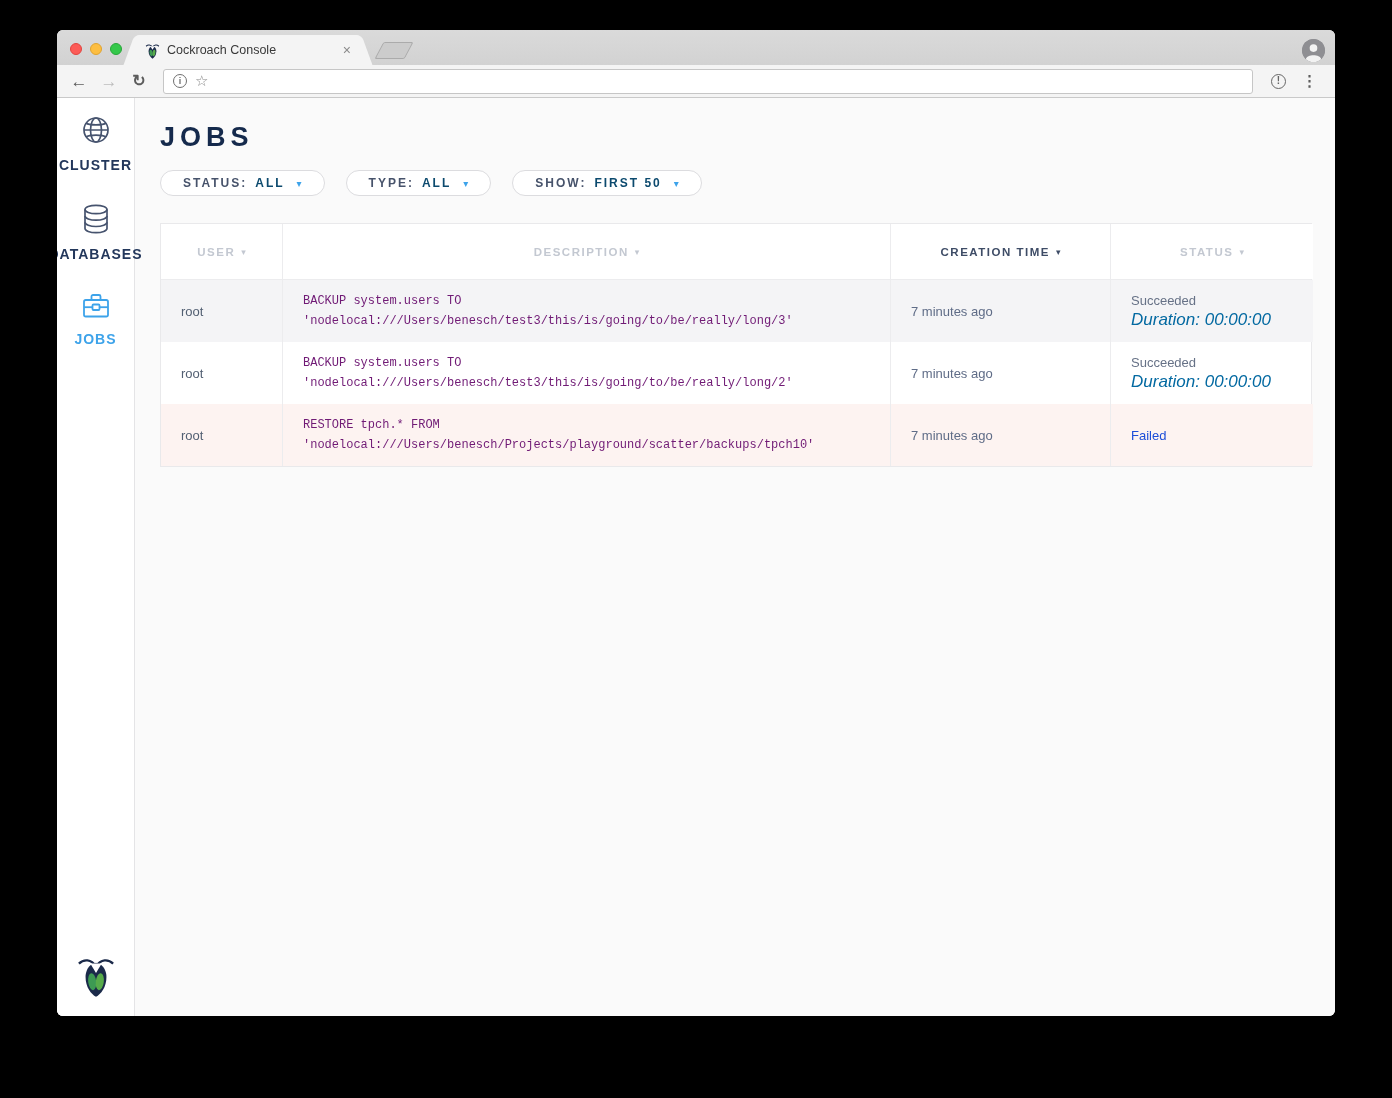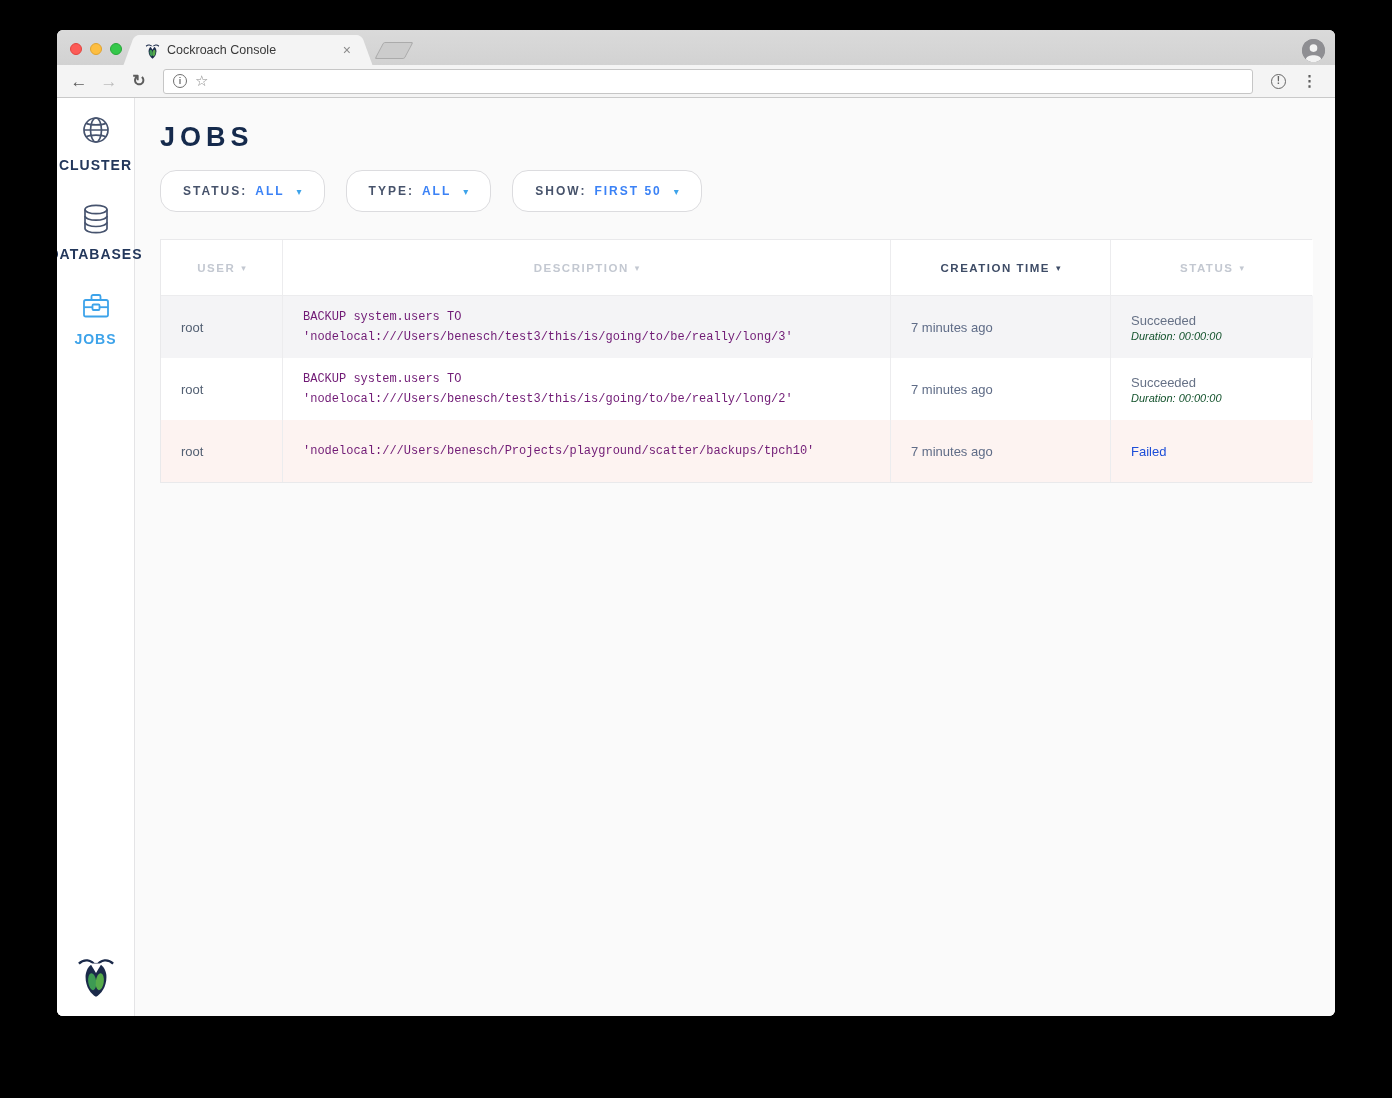--- a/index.html
+++ b/index.html
@@ -63,24 +63,24 @@
   .nav-item svg { stroke:#46536e; }
   .nav-item.active .nav-label { color:#3da3ea; }
   .nav-item.active svg { stroke:#3da3ea; }
   .sidebar-spacer { flex:1; }
   .sidebar-logo { margin-bottom:14px; }
 
   .main { flex:1; padding:24px 0 0 25px; }
   .page-title { font-size:27px; font-weight:bold; letter-spacing:5px; color:#152a4c; }
 
   .filters { display:flex; gap:21px; margin-top:17px; }
-  .filter-btn { height:42px; background:#fff; border:1px solid #dcdcdf; border-radius:16px;
+  .filter-btn { height:26px; background:#fff; border:1px solid #dcdcdf; border-radius:16px;
                 display:flex; align-items:center; padding:0 22px; gap:8px; cursor:pointer; }
   .filter-label { font-size:12px; font-weight:bold; letter-spacing:2px; color:#47536b; }
-  .filter-value { font-size:12px; font-weight:bold; letter-spacing:2px; color:#3b82f6; }
+  .filter-value { font-size:12px; font-weight:bold; letter-spacing:2px; color:#0c4a6e; }
   .filter-caret { font-size:10px; color:#3da3ea; margin-left:4px; }
 
   .jobs-table { margin-top:27px; width:1152px; background:#fff; border:1px solid #e9e9eb; }
   .t-row { display:flex; }
   .t-head .cell { height:55px; background:#fff; }
   .t-head { border-bottom:1px solid #ececee; }
   .cell { display:flex; flex-direction:column; justify-content:center; padding:0 20px; border-right:1px solid #ececee; }
   .cell:last-child { border-right:none; }
   .col-user { width:122px; flex:none; }
   .col-desc { width:608px; flex:none; }
@@ -92,21 +92,21 @@
   .t-head .sorted .head-label, .t-head .sorted .head-caret { color:#3e4c66; }
 
   .body-row { height:62px; }
   .row-alt .cell { background:#f4f4f6; }
   .row-failed .cell { background:#fdf3f1; }
   .user-text { font-size:13px; color:#525f72; }
   .desc-line { font-family:"Liberation Mono","DejaVu Sans Mono",monospace; font-size:12px; line-height:20px; color:#701a75; white-space:nowrap; }
   .time-text { font-size:13px; color:#5f6c87; }
   .status-text { font-size:13px; color:#667186; }
   .row-failed .status-text { color:#1d4ed8; }
-  .duration-text { font-size:11px; font-style:italic; color:#14532d; margin-top:2px; }
+  .duration-text { font-size:17px; font-style:italic; color:#0369a1; margin-top:2px; }
   .duration-text:empty { display:none; }
 </style>
 </head>
 <body>
 
 <div class="window">
 
   <div class="tabstrip">
     <div class="traffic">
       <span class="light-red"></span>
@@ -273,20 +273,21 @@
             <span class="status-text">Succeeded</span>
             <span class="duration-text">Duration: 00:00:00</span>
           </div>
         </div>
 
         <div class="t-row body-row row-failed">
           <div class="cell col-user">
               <span class="user-text">root</span>
             </div>
           <div class="cell col-desc">
+            <span class="desc-line">RESTORE tpch.* FROM</span>
             <span class="desc-line">'nodelocal:///Users/benesch/Projects/playground/scatter/backups/tpch10'</span>
           </div>
           <div class="cell col-time">
               <span class="time-text">7 minutes ago</span>
             </div>
           <div class="cell col-status">
             <span class="status-text">Failed</span>
 
           </div>
         </div>

